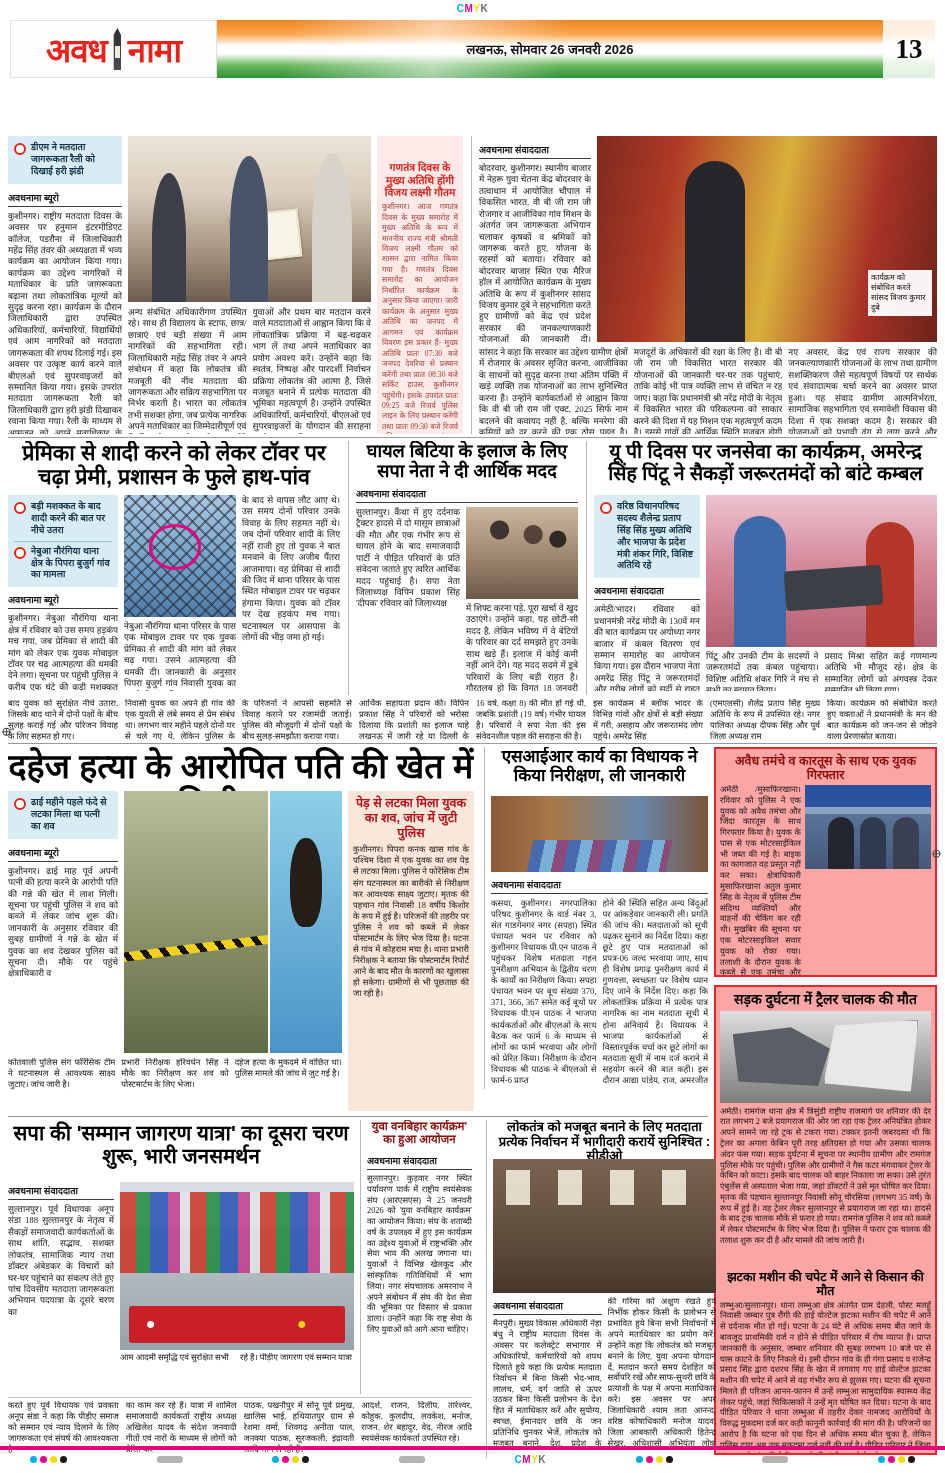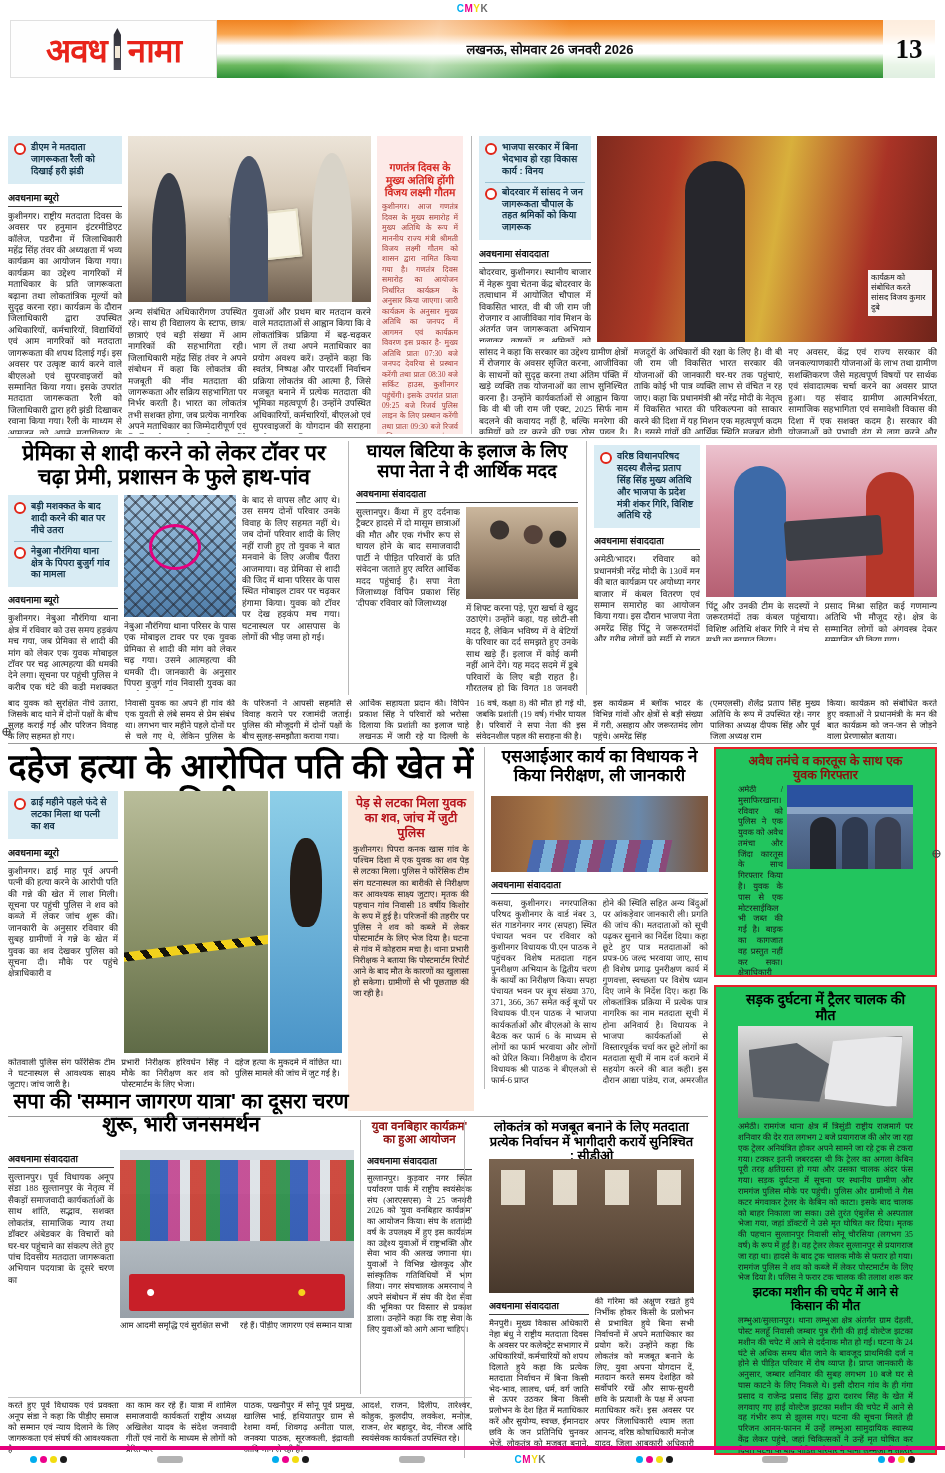--- a/index.html
+++ b/index.html
@@ -14,21 +14,21 @@
   .bitem{display:flex;gap:5px;font-size:9.3px;font-weight:bold;line-height:1.28;color:#15364a;font-family:"Liberation Sans",sans-serif;}
   .bsep{border-top:1px solid #9bc2d4;margin:4px 0;}
   .dot{flex:0 0 auto;width:8px;height:8px;border:2.5px solid #e02417;border-radius:50%;background:#fff;margin-top:1px;}
   .photo{position:relative;overflow:hidden;background:#c9c2b6;}
   .pinkbox{background:#fdeae8;padding:5px 5px;overflow:hidden;height:100%;box-sizing:border-box;}
   .pinkbox .ph{color:#d4261f;font-weight:bold;font-size:10.6px;text-align:center;line-height:1.2;margin-bottom:3px;font-family:"Liberation Sans",sans-serif;margin-top:20px;}
   .pinkbox .pt{color:#a03c35;font-size:7.6px;line-height:1.38;text-align:justify;}
   .pedbox{background:#fbe7da;padding:5px;overflow:hidden;box-sizing:border-box;}
   .pedbox .ph{color:#b5121b;font-weight:bold;font-size:12.5px;text-align:center;line-height:1.18;margin-bottom:4px;font-family:"Liberation Sans",sans-serif;}
   .pedbox .pt{font-size:8.4px;line-height:1.32;text-align:justify;color:#222;}
-  .redbox{border:2px solid #e8242c;box-sizing:border-box;padding:5px 22px;overflow:hidden;background:#22c55e;}
+  .redbox{border:2px solid #e8242c;box-sizing:border-box;padding:5px 4px;overflow:hidden;background:#fca5a5;}
   .hr{position:absolute;height:0;border-top:1px solid #9a9a9a;}
   
   .masthead{top:20px;left:10px;width:925px;height:58px;display:flex;align-items:center;
     background:
       linear-gradient(100deg,rgba(255,255,255,0) 30%,rgba(255,255,255,.55) 46%,rgba(255,255,255,0) 60%),
       linear-gradient(180deg,#f08322 0%,#f9a54e 24%,#ffffff 44%,#ffffff 58%,#6cb95f 78%,#2f9138 100%);}
   .m-edition{flex:1;text-align:center;font-size:17px;font-weight:bold;color:#0d0d0d;font-family:"Liberation Sans",sans-serif;}
   .m-panel{flex:0 0 205px;height:56px;background:#fefefe;border:1px solid #e0e0e0;display:flex;align-items:center;justify-content:center;gap:4px;}
   .m-title{font-size:33px;font-weight:bold;color:#e8231a;font-family:"Liberation Sans",sans-serif;letter-spacing:-1px;}
   .m-monu{width:13px;height:42px;background:linear-gradient(180deg,#2e2e36,#4a4a55);clip-path:polygon(50% 0,78% 16%,78% 100%,22% 100%,22% 16%);position:relative;}
@@ -127,31 +127,20 @@
       </div>
       <div class="col pinkbox">
         <div class="ph">गणतंत्र दिवस के मुख्य अतिथि होंगी विजय लक्ष्मी गौतम</div>
         <div class="pt">कुशीनगर। आज गणतंत्र दिवस के मुख्य समारोह में मुख्य अतिथि के रूप में माननीय राज्य मंत्री श्रीमती विजय लक्ष्मी गौतम को शासन द्वारा नामित किया गया है। गणतंत्र दिवस समारोह का आयोजन निर्धारित कार्यक्रम के अनुसार किया जाएगा। जारी कार्यक्रम के अनुसार मुख्य अतिथि का जनपद में आगमन एवं कार्यक्रम विवरण इस प्रकार है- मुख्य अतिथि प्रातः 07:30 बजे जनपद देवरिया से प्रस्थान करेंगी तथा प्रातः 08:30 बजे सर्किट हाउस, कुशीनगर पहुंचेंगी। इसके उपरांत प्रातः 09:25 बजे रिजर्व पुलिस लाइन के लिए प्रस्थान करेंगी तथा प्रातः 09:30 बजे रिजर्व पुलिस लाइन पहुंचकर ध्वजारोहण करेंगी। प्रातः 09:35 बजे परेड निरीक्षण, प्रातः 09:45 बजे सम्मान एवं शपथ ग्रहण कार्यक्रम, प्रातः 10:00 बजे ड्रिल कार्यक्रम, प्रातः 10:15 बजे सांस्कृतिक कार्यक्रम एवं पुरस्कार वितरण आयोजित किया जाएगा। प्रातः 11:50 बजे स्वल्पाहार तथा प्रातः 12:10 बजे अन्य कार्यक्रम (कुशीनगर) आयोजित किए जाएंगे।</div>
       </div>
     </div>
 
     <div style="flex:1;display:flex;flex-direction:column;gap:5px;border-left:1px solid #b8b8b8;padding-left:7px;overflow:hidden;">
       <div style="display:flex;gap:6px;height:206px;overflow:hidden;">
         <div style="flex:0 0 112px;display:flex;flex-direction:column;overflow:hidden;">
-          <div class="bbox">
-            <div class="bitem">
-                <span class="dot"></span>
-                <span>भाजपा सरकार में बिना भेदभाव हो रहा विकास कार्य : विनय</span>
-              </div>
-            <div class="bsep"></div>
-            <div class="bitem">
-                <span class="dot"></span>
-                <span>बोदरवार में सांसद ने जन जागरूकता चौपाल के तहत श्रमिकों को किया जागरूक</span>
-              </div>
-          </div>
           <div class="byline" style="margin-top:5px;">अवधनामा संवाददाता</div>
           <div class="body" style="flex:1;">बोदरवार, कुशीनगर। स्थानीय बाजार में नेहरू युवा चेतना केंद्र बोदरवार के तत्वाधान में आयोजित चौपाल में विकसित भारत, वी बी जी राम जी रोजगार व आजीविका गांव मिशन के अंतर्गत जन जागरूकता अभियान चलाकर कृषकों व श्रमिकों को जागरूक करते हुए, योजना के रहस्यों को बताया। रविवार को बोदरवार बाजार स्थित एक मैरिज हॉल में आयोजित कार्यक्रम के मुख्य अतिथि के रूप में कुशीनगर सांसद विजय कुमार दुबे ने सहभागिता करते हुए ग्रामीणों को केंद्र एवं प्रदेश सरकार की जनकल्याणकारी योजनाओं की जानकारी दी। कार्यक्रम को संबोधित करते हुए</div>
         </div>
         <div class="photo ph-speech" style="flex:1;">
           <div class="fig"></div>
           <div class="capbox">कार्यक्रम को संबोधित करते सांसद विजय कुमार दुबे</div>
         </div>
       </div>
       <div style="display:flex;gap:6px;flex:1;overflow:hidden;">
         <div class="body col">सांसद ने कहा कि सरकार का उद्देश्य ग्रामीण क्षेत्रों में रोजगार के अवसर सृजित करना, आजीविका के साधनों को सुदृढ़ करना तथा अंतिम पंक्ति में खड़े व्यक्ति तक योजनाओं का लाभ सुनिश्चित करना है। उन्होंने कार्यकर्ताओं से आह्वान किया कि वी बी जी राम जी एक्ट, 2025 सिर्फ नाम बदलने की कवायद नहीं है, बल्कि मनरेगा की कमियों को दूर करने की एक ठोस पहल है। ज्यादा रोजगार के दिन, समय पर मजदूरी भुगतान, बायोमेट्रिक हाजिरी और एआई पर आधारित निगरानी है यह बदलाव पारदर्शिता बढ़ाने और</div>
@@ -199,20 +188,21 @@
       <div style="display:flex;gap:6px;height:186px;overflow:hidden;">
         <div class="body col">सुल्तानपुर। कैंथा में हुए दर्दनाक ट्रैक्टर हादसे में दो मासूम छात्राओं की मौत और एक गंभीर रूप से घायल होने के बाद समाजवादी पार्टी ने पीड़ित परिवारों के प्रति संवेदना जताते हुए त्वरित आर्थिक मदद पहुंचाई है। सपा नेता जिलाध्यक्ष विपिन प्रकाश सिंह 'दीपक' रविवार को जिलाध्यक्ष</div>
         <div style="flex:0 0 112px;display:flex;flex-direction:column;gap:4px;overflow:hidden;">
           <div class="photo ph-madad" style="height:92px;"></div>
           <div class="body" style="flex:1;">में शिफ्ट करना पड़े, पूरा खर्चा वे खुद उठाएंगे। उन्होंने कहा, यह छोटी-सी मदद है, लेकिन भविष्य में वे बेटियों के परिवार का दर्द समझते हुए उनके साथ खड़े हैं। इलाज में कोई कमी नहीं आने देंगे। यह मदद सदमे में डूबे परिवारों के लिए बड़ी राहत है। गौरतलब हो कि विगत 18 जनवरी को हादसे में स्कूटी सवार तीन छात्राओं को मिट्टी लदी ट्रैक्टर-ट्रॉली ने कुचल दिया था, जिसमें आनवी (16 वर्ष, कक्षा 11) और प्रियदर्शिनी (14-</div>
         </div>
       </div>
     </div>
 
     <div style="flex:1;border-left:1px solid #b8b8b8;padding-left:7px;overflow:hidden;">
+      <div class="hl" style="font-size:19.5px;height:50px;">यू पी दिवस पर जनसेवा का कार्यक्रम, अमरेन्द्र सिंह पिंटू ने सैकड़ों जरूरतमंदों को बांटे कम्बल</div>
       <div style="display:flex;gap:6px;height:196px;margin-top:4px;overflow:hidden;">
         <div style="flex:0 0 106px;display:flex;flex-direction:column;overflow:hidden;">
           <div class="bbox">
             <div class="bitem">
                 <span class="dot"></span>
                 <span>वरिष्ठ विधानपरिषद सदस्य शैलेन्द्र प्रताप सिंह सिंह मुख्य अतिथि और भाजपा के प्रदेश मंत्री शंकर गिरि, विशिष्ट अतिथि रहे</span>
               </div>
           </div>
           <div class="byline" style="margin-top:4px;">अवधनामा संवाददाता</div>
           <div class="body" style="flex:1;">अमेठी/भादर। रविवार को प्रधानमंत्री नरेंद्र मोदी के 130वें मन की बात कार्यक्रम पर अयोध्या नगर बाजार में कंबल वितरण एवं सम्मान समारोह का आयोजन किया गया। इस दौरान भाजपा नेता अमरेंद्र सिंह पिंटू ने जरूरतमंदों और गरीब लोगों को सर्दी से राहत दिलाने के उद्देश्य से कंबल का वितरण किया।</div>
@@ -307,21 +297,21 @@
         <div class="w2"></div>
       </div>
       <div class="body" style="font-size:8.3px;height:158px;">अमेठी। रामगंज थाना क्षेत्र में त्रिसुंडी राष्ट्रीय राजमार्ग पर शनिवार की देर रात लगभग 2 बजे प्रयागराज की ओर जा रहा एक ट्रेलर अनियंत्रित होकर अपने सामने जा रहे ट्रक से टकरा गया। टक्कर इतनी जबरदस्त थी कि ट्रेलर का अगला केबिन पूरी तरह क्षतिग्रस्त हो गया और उसका चालक अंदर फंस गया। सड़क दुर्घटना में सूचना पर स्थानीय ग्रामीण और रामगंज पुलिस मौके पर पहुंची। पुलिस और ग्रामीणों ने गैस कटर मंगवाकर ट्रेलर के केबिन को काटा। इसके बाद चालक को बाहर निकाला जा सका। उसे तुरंत एंबुलेंस से अस्पताल भेजा गया, जहां डॉक्टरों ने उसे मृत घोषित कर दिया। मृतक की पहचान सुल्तानपुर निवासी सोनू चौरसिया (लगभग 35 वर्ष) के रूप में हुई है। वह ट्रेलर लेकर सुल्तानपुर से प्रयागराज जा रहा था। हादसे के बाद ट्रक चालक मौके से फरार हो गया। रामगंज पुलिस ने शव को कब्जे में लेकर पोस्टमार्टम के लिए भेज दिया है। पुलिस ने फरार ट्रक चालक की तलाश शुरू कर दी है और मामले की जांच जारी है।</div>
       <div class="hl" style="font-size:12.5px;margin:5px 0 3px;">झटका मशीन की चपेट में आने से किसान की मौत</div>
       <div class="body" style="font-size:8.3px;height:160px;">लम्भुआ/सुल्तानपुर। थाना लम्भुआ क्षेत्र अंतर्गत ग्राम देहली, पोस्ट मलहूँ निवासी जम्बार पुत्र रौंगी की हाई वोल्टेज झटका मशीन की चपेट में आने से दर्दनाक मौत हो गई। घटना के 24 घंटे से अधिक समय बीत जाने के बावजूद प्राथमिकी दर्ज न होने से पीड़ित परिवार में रोष व्याप्त है। प्राप्त जानकारी के अनुसार, जम्बार शनिवार की सुबह लगभग 10 बजे घर से घास काटने के लिए निकले थे। इसी दौरान गांव के ही गंगा प्रसाद व राजेन्द्र प्रसाद सिंह द्वारा दशरथ सिंह के खेत में लगवाए गए हाई वोल्टेज झटका मशीन की चपेट में आने से वह गंभीर रूप से झुलस गए। घटना की सूचना मिलते ही परिजन आनन-फानन में उन्हें लम्भुआ सामुदायिक स्वास्थ्य केंद्र लेकर पहुंचे, जहां चिकित्सकों ने उन्हें मृत घोषित कर दिया। घटना के बाद पीड़ित परिवार ने थाना लम्भुआ में तहरीर देकर नामजद आरोपियों के विरुद्ध मुकदमा दर्ज कर कड़ी कानूनी कार्रवाई की मांग की है। परिजनों का आरोप है कि घटना को एक दिन से अधिक समय बीत चुका है, लेकिन पुलिस द्वारा अब तक मुकदमा दर्ज नहीं की गई है। पीड़ित परिवार ने जिला प्रशासन से मांग की है कि मामले की गंभीरता को देखते हुए तत्काल प्रथम सूचना रिपोर्ट दर्ज कर दोषियों के खिलाफ सख्त कार्रवाई की जाए, ताकि पीड़ित परिवार को न्याय मिल सके।</div>
     </div>
   </div>
 
   <div class="hr" style="top:1116px;left:8px;width:700px;"></div>
 
-  <div class="abs" style="top:1080px;left:8px;width:346px;height:274px;overflow:hidden;">
+  <div class="abs" style="top:1112px;left:8px;width:346px;height:274px;overflow:hidden;">
     <div class="hl" style="font-size:20.5px;height:66px;display:flex;align-items:center;justify-content:center;">सपा की 'सम्मान जागरण यात्रा' का दूसरा चरण शुरू, भारी जनसमर्थन</div>
     <div style="display:flex;gap:6px;height:200px;margin-top:4px;overflow:hidden;">
       <div style="flex:0 0 106px;display:flex;flex-direction:column;overflow:hidden;">
         <div class="byline">अवधनामा संवाददाता</div>
         <div class="body" style="flex:1;">सुल्तानपुर। पूर्व विधायक अनूप संडा 188 सुल्तानपुर के नेतृत्व में सैकड़ों समाजवादी कार्यकर्ताओं के साथ शांति, सद्भाव, सशक्त लोकतंत्र, सामाजिक न्याय तथा डॉक्टर अंबेडकर के विचारों को घर-घर पहुंचाने का संकल्प लेते हुए पांच दिवसीय मतदाता जागरूकता अभियान पदयात्रा के दूसरे चरण का</div>
       </div>
       <div style="flex:1;display:flex;flex-direction:column;gap:3px;overflow:hidden;">
         <div class="photo ph-rally" style="height:168px;">
           <div class="flags"></div>
           <div class="banner"></div>
@@ -333,21 +323,21 @@
       </div>
     </div>
   </div>
 
   <div class="abs" style="top:1120px;left:360px;width:112px;height:274px;overflow:hidden;border-left:1px solid #b8b8b8;padding-left:6px;box-sizing:border-box;">
     <div class="hl" style="font-size:11.5px;color:#8d100d;height:32px;">युवा वनबिहार कार्यक्रम' का हुआ आयोजन</div>
     <div class="byline">अवधनामा संवाददाता</div>
     <div class="body" style="font-size:8.3px;height:208px;">सुल्तानपुर। कुड़वार नगर स्थित पर्यावरण पार्क में राष्ट्रीय स्वयंसेवक संघ (आरएसएस) ने 25 जनवरी 2026 को 'युवा वनबिहार कार्यक्रम' का आयोजन किया। संघ के शताब्दी वर्ष के उपलक्ष्य में हुए इस कार्यक्रम का उद्देश्य युवाओं में राष्ट्रभक्ति और सेवा भाव की अलख जगाना था। युवाओं ने विभिन्न खेलकूद और सांस्कृतिक गतिविधियों में भाग लिया। नगर संघचालक अमरनाथ ने अपने संबोधन में संघ की देश सेवा की भूमिका पर विस्तार से प्रकाश डाला। उन्होंने कहा कि राष्ट्र सेवा के लिए युवाओं को आगे आना चाहिए।</div>
   </div>
 
-  <div class="abs" style="top:1120px;left:464px;width:230px;height:338px;overflow:hidden;border-left:1px solid #b8b8b8;padding-left:24px;box-sizing:border-box;">
+  <div class="abs" style="top:1120px;left:486px;width:230px;height:338px;overflow:hidden;border-left:1px solid #b8b8b8;padding-left:6px;box-sizing:border-box;">
     <div class="hl" style="font-size:13px;height:36px;">लोकतंत्र को मजबूत बनाने के लिए मतदाता प्रत्येक निर्वाचन में भागीदारी करायें सुनिश्चित : सीडीओ</div>
     <div class="photo ph-oath" style="height:134px;margin:3px 0 4px;">
       <div class="win"></div>
     </div>
     <div style="display:flex;gap:6px;overflow:hidden;height:150px;">
       <div style="flex:1;display:flex;flex-direction:column;overflow:hidden;">
         <div class="byline">अवधनामा संवाददाता</div>
         <div class="body" style="font-size:8.4px;flex:1;">मैनपुरी। मुख्य विकास अधिकारी नेहा बंधु ने राष्ट्रीय मतदाता दिवस के अवसर पर कलेक्ट्रेट सभागार में अधिकारियों, कर्मचारियों को शपथ दिलाते हुये कहा कि प्रत्येक मतदाता निर्वाचन में बिना किसी भेद-भाव, लालच, धर्म, वर्ग जाति से ऊपर उठकर बिना किसी प्रलोभन के देश हित में मताधिकार करें और सुयोग्य, स्वच्छ, ईमानदार छवि के जन प्रतिनिधि चुनकर भेजें, लोकतंत्र को मजबूत बनाने, देश, प्रदेश के सर्वांगीण विकास में महती भूमिका अदा करें, देश की लोकतांत्रिक परम्पराओं की मर्यादा को बनाये रखें, स्वतंत्र, निष्पक्ष एवं शांतिपूर्ण निर्वाचन</div>
       </div>
       <div class="body col" style="font-size:8.4px;">की गरिमा को अक्षुण रखते हुये निर्भीक होकर किसी के प्रलोभन से प्रभावित हुये बिना सभी निर्वाचनों में अपने मताधिकार का प्रयोग करें। उन्होंने कहा कि लोकतंत्र को मजबूत बनाने के लिए, युवा अपना योगदान दें, मतदान करते समय देशहित को सर्वोपरि रखें और साफ-सुथरी छवि के प्रत्याशी के पक्ष में अपना मताधिकार करें। इस अवसर पर अपर जिलाधिकारी श्याम लता आनन्द, वरिष्ठ कोषाधिकारी मनोज यादव, जिला आबकारी अधिकारी हितेन्द्र सेखर, अधिशासी अभियंता लोक निर्माण ए.के. अरुण, एस.ओ.सी. चकबंदी फतेज, नाजिर रोहित दुबे, सहित कलेक्ट्रेट के अनुभाग प्रभारी, अन्य अधिकारी आदि उपस्थित रहे।</div>

